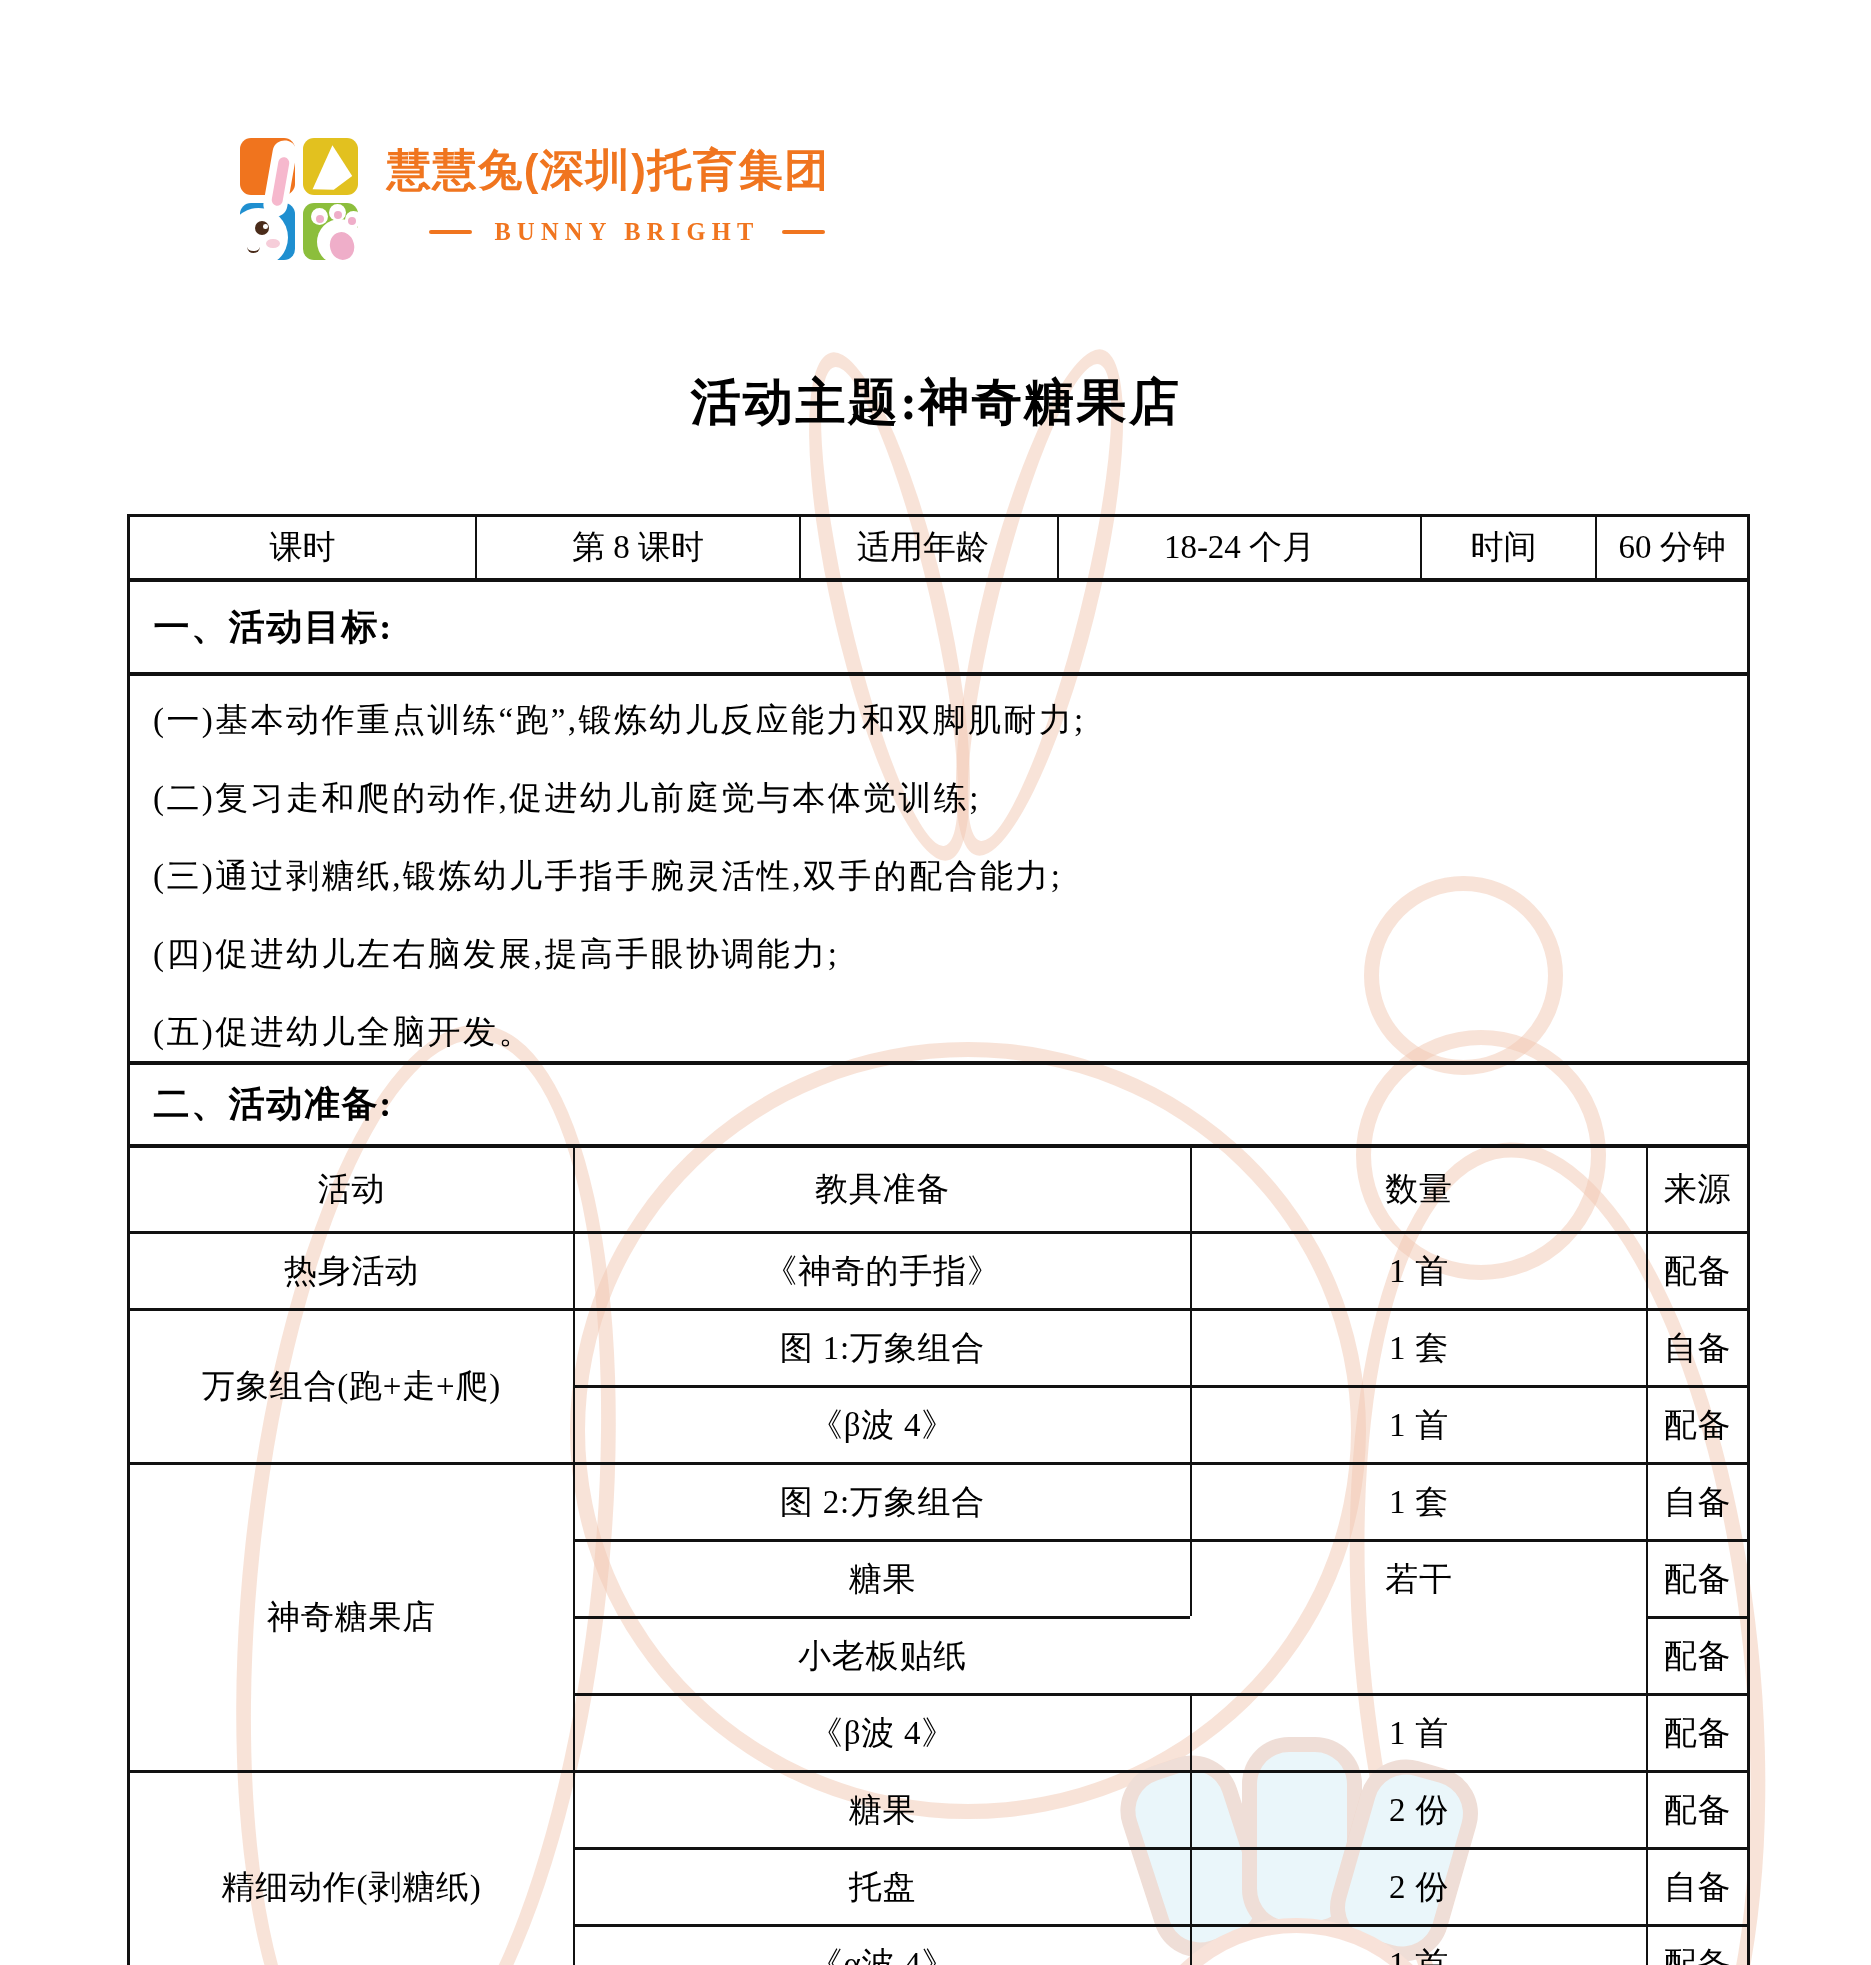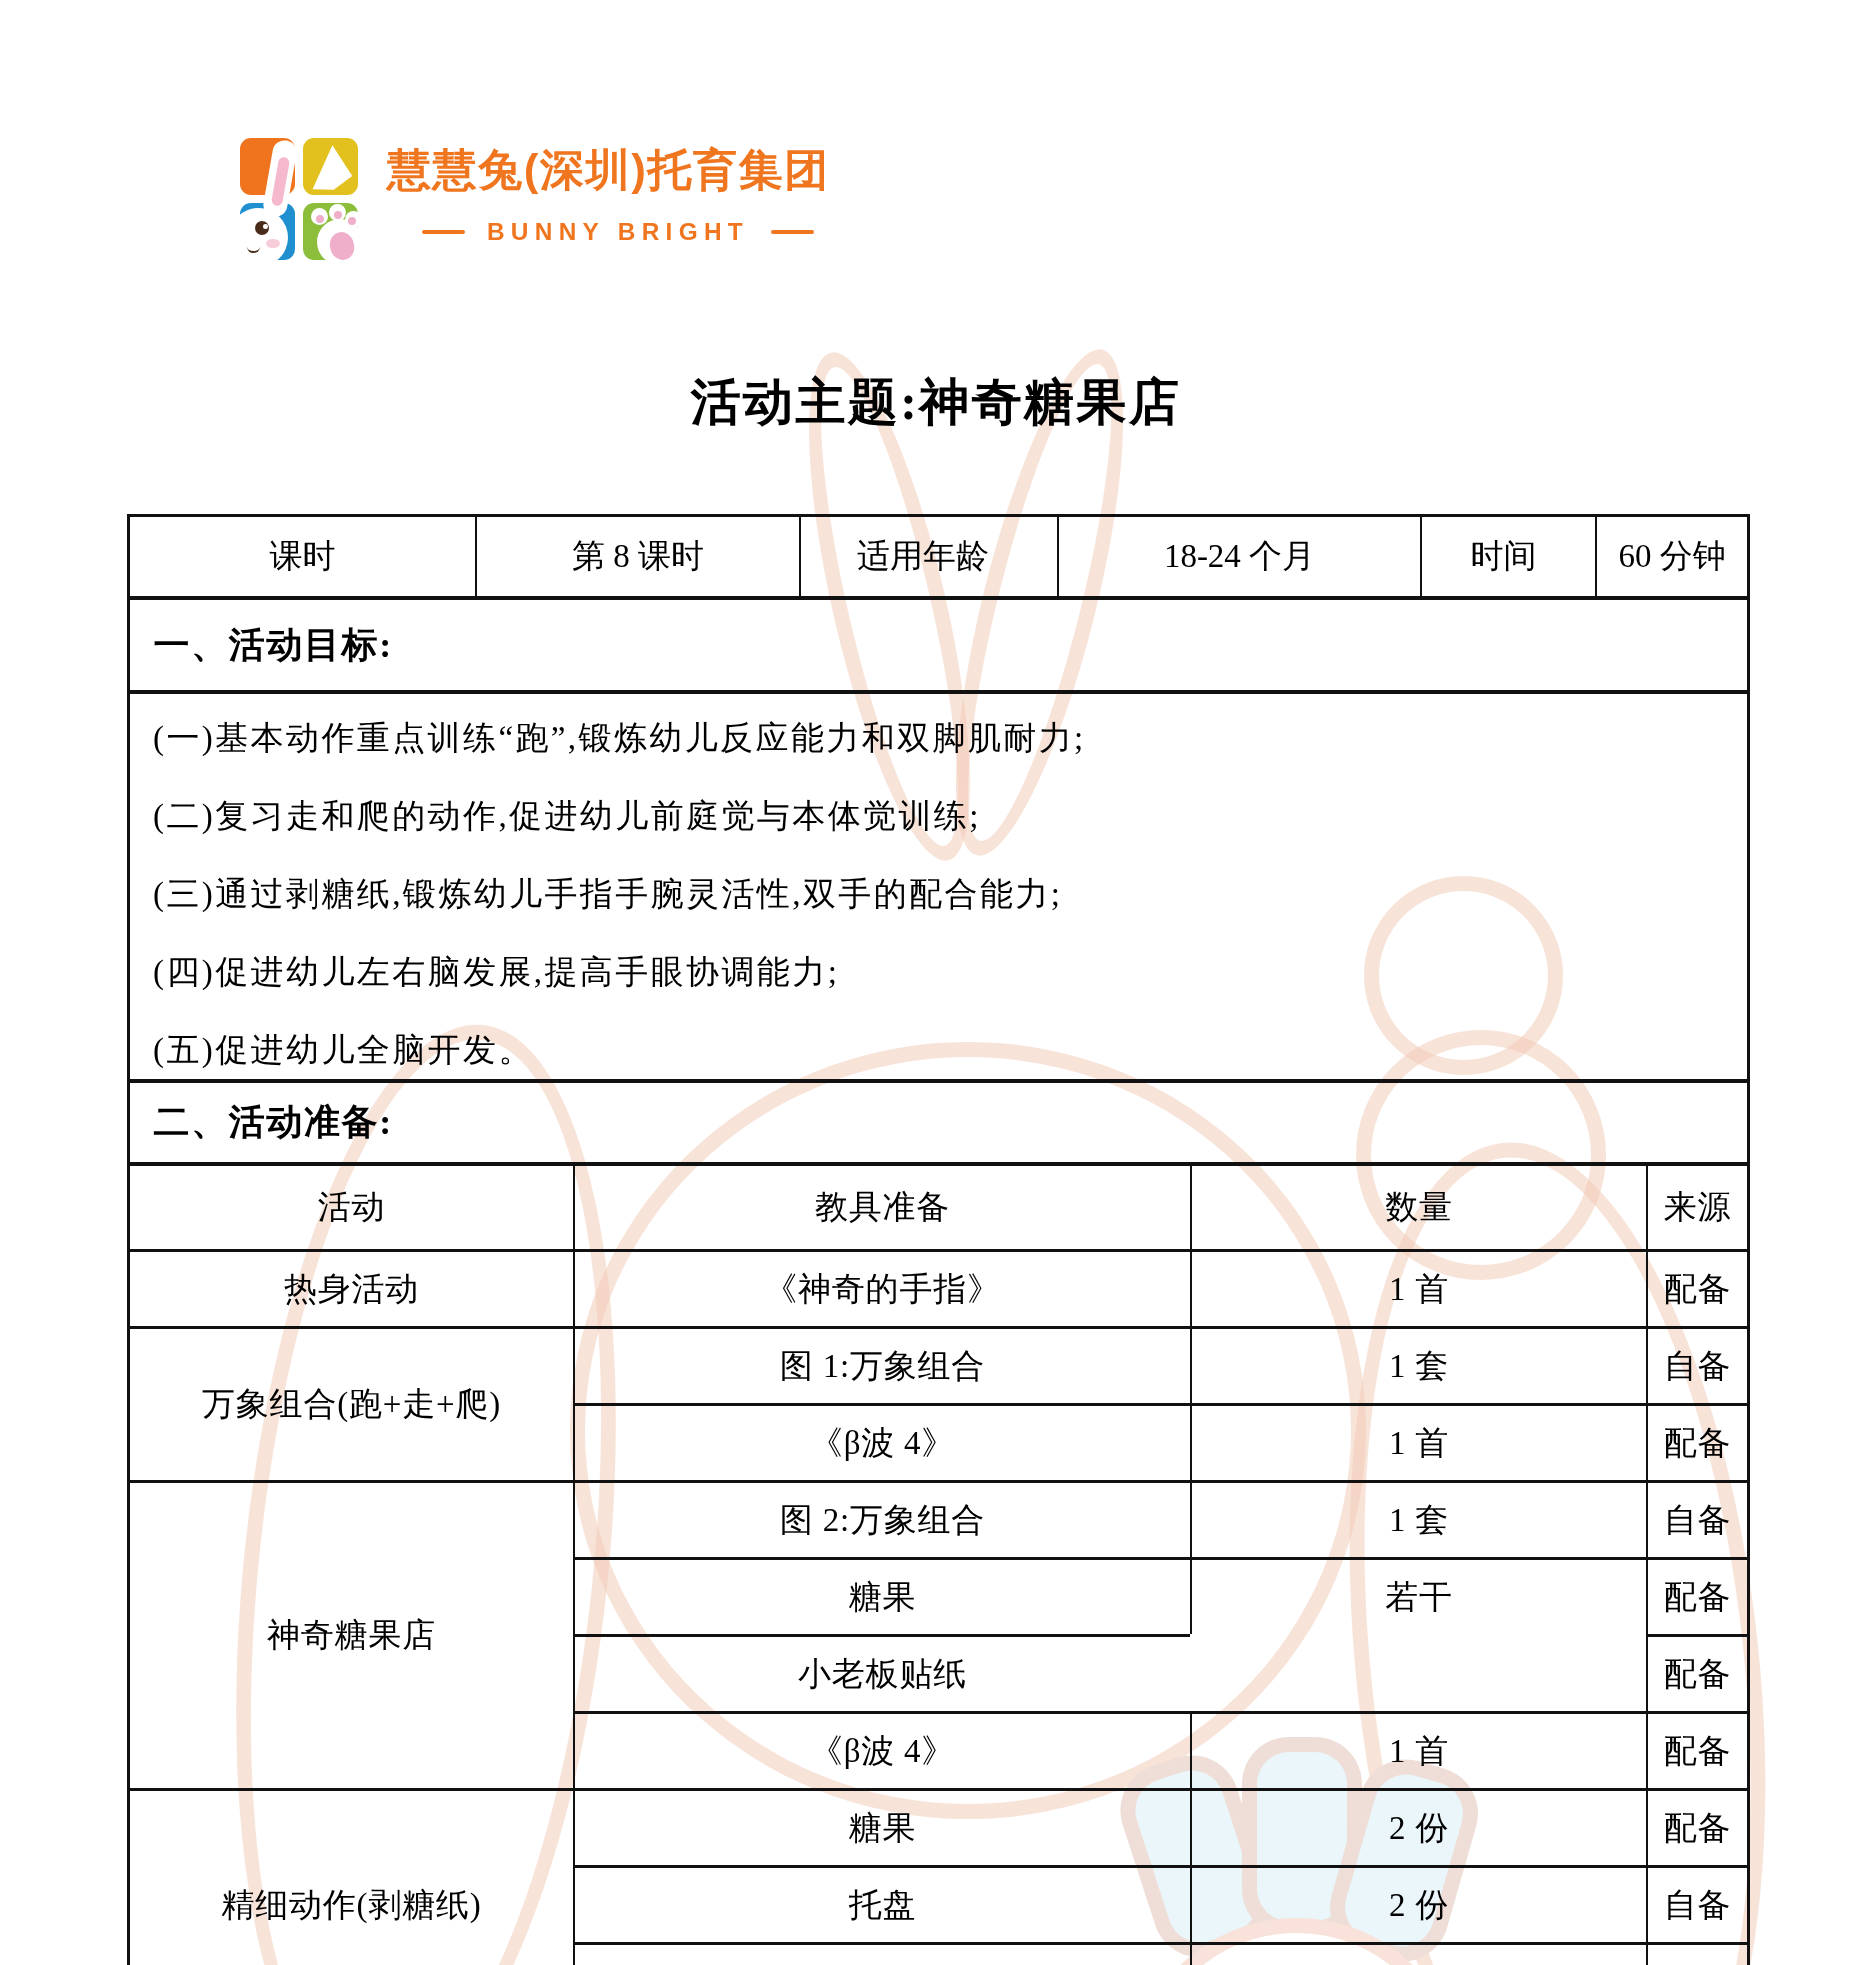--- a/index.html
+++ b/index.html
@@ -11,32 +11,32 @@
   .wm-lobe{position:absolute;width:90px;height:169px;border-radius:47px;
            background:#eaf6fa;border:15.7px solid rgba(242,203,186,0.55);}
   .wm-face{position:absolute;width:299px;height:291px;border-radius:50%;
            background:#ffffff;border:15.7px solid rgba(242,203,186,0.55);}
   
   .logo{position:absolute;left:240px;top:138px;width:118px;height:122px;}
   .sq{position:absolute;width:55px;height:57px;border-radius:11px;}
   .logo-cn{position:absolute;left:387px;top:141px;width:491px;height:51px;
            font-family:"Liberation Sans","DejaVu Sans",sans-serif;font-weight:900;
            font-size:44px;color:#f0751f;letter-spacing:1.6px;white-space:nowrap;}
-  .logo-en{position:absolute;left:392px;top:218px;width:452px;display:flex;align-items:center;
+  .logo-en{position:absolute;left:401px;top:218px;width:452px;display:flex;align-items:center;
            justify-content:center;gap:22px;color:#f0751f;
-           font-family:Liberation Sans, sans-serif;font-weight:900;}
+           font-family:Liberation Serif, serif;font-weight:900;}
   .logo-en .txt{font-size:24.4px;letter-spacing:6.3px;white-space:nowrap;}
   .dash{width:43px;height:3.9px;background:#f0751f;border-radius:2px;}
   
   .title{position:absolute;left:0;top:369px;width:100%;text-align:center;
          font-size:50px;font-weight:bold;letter-spacing:2.4px;}
   
   .tbl{position:absolute;left:127px;top:514px;width:1623px;height:1844px;
        border:3.1px solid #111;box-sizing:border-box;z-index:1;display:flex;flex-direction:column;}
-  .r1{height:79px;display:flex;align-items:stretch;}
+  .r1{height:61px;display:flex;align-items:stretch;}
   .r1 .cell{display:flex;align-items:center;justify-content:center;font-size:33px;box-sizing:border-box;}
   .vl{border-left:2px solid #111;}
   .hsep{border-top:4.7px solid #111;}
   .sec{height:94px;display:flex;align-items:center;box-sizing:border-box;
        padding-left:23.6px;font-size:36px;font-weight:bold;letter-spacing:1.6px;}
   .sec.small{height:83px;}
   .goals{height:389px;box-sizing:border-box;padding:4.7px 15.7px 0 23px;font-size:33px;
          line-height:78px;letter-spacing:2.4px;}
   .goals div{white-space:nowrap;}
   .prep{display:grid;grid-template-columns:443px 617px 456px 101px;

